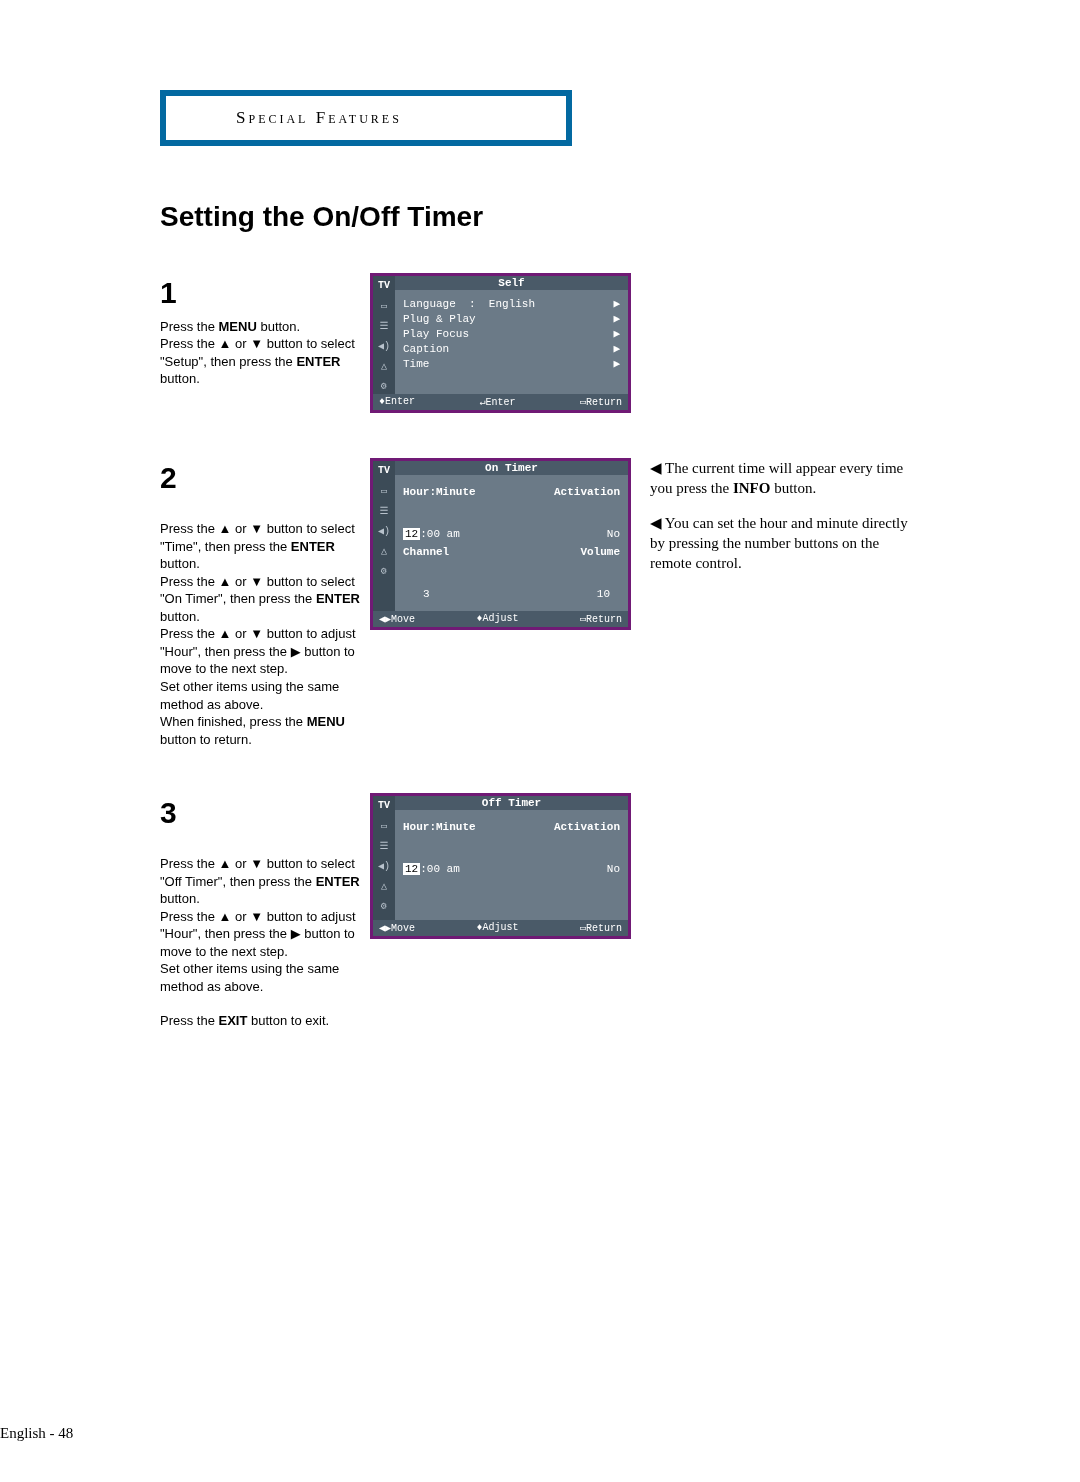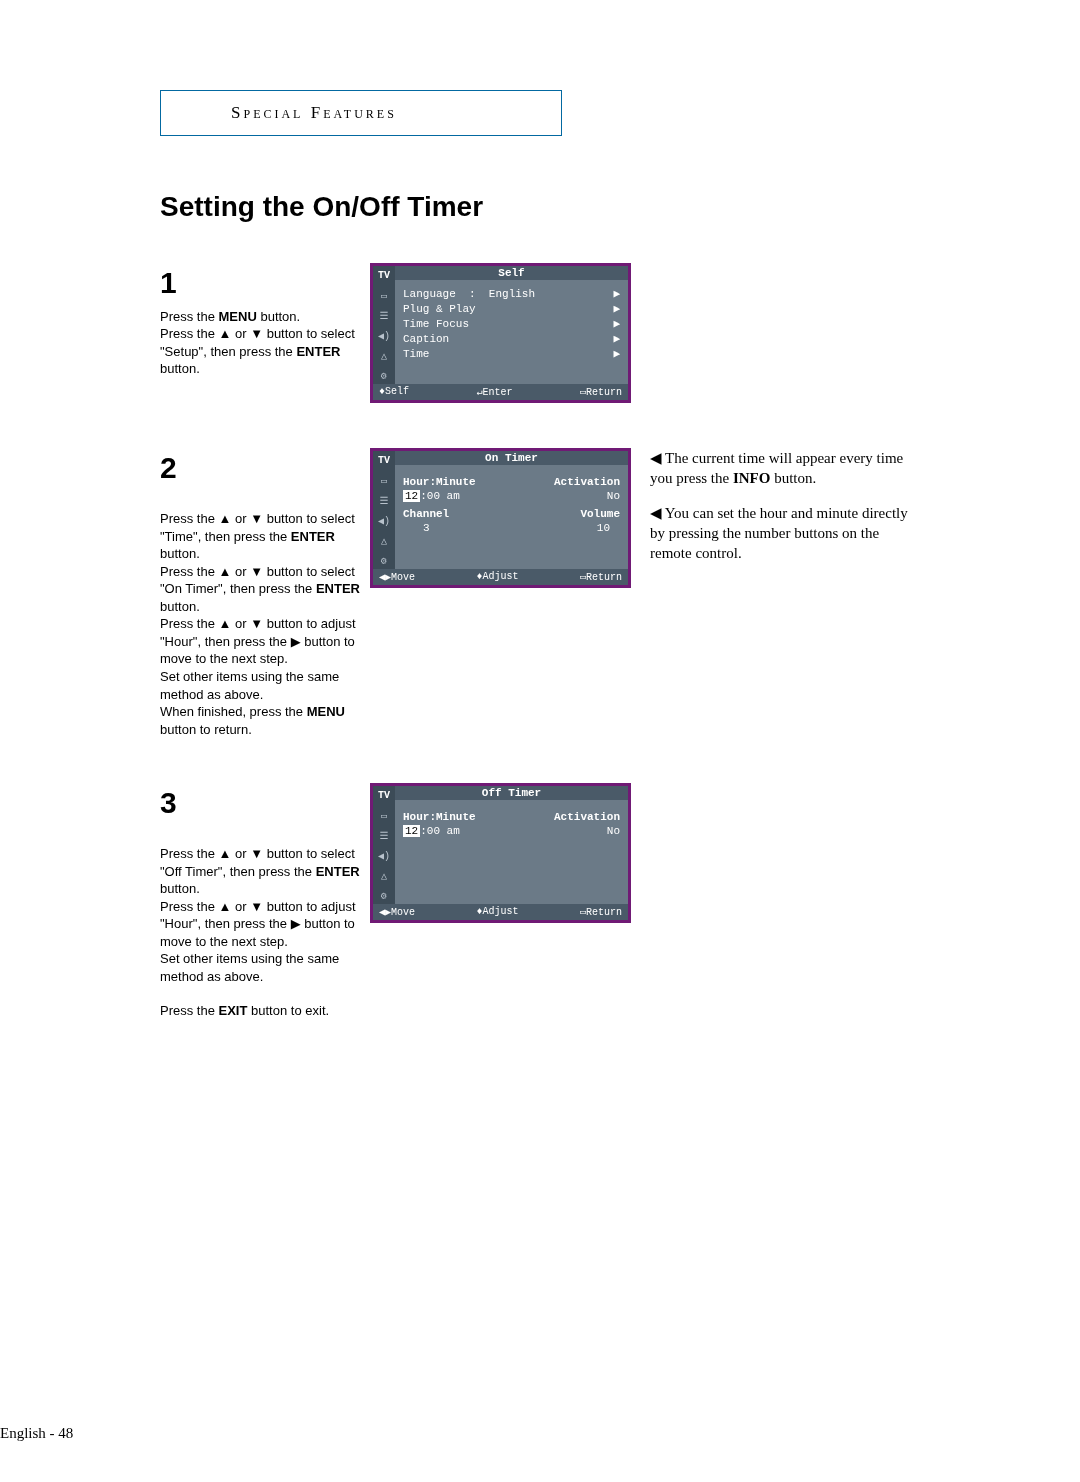--- a/index.html
+++ b/index.html
@@ -11,21 +11,21 @@
     width: 1080px;
   }
   .page {
     position: relative;
     width: 1080px;
     height: 1482px;
     box-sizing: border-box;
     padding: 90px 100px 40px 160px;
   }
   .section-box {
-    border: 1px solid #0369a1;
+    border: 6px solid #0369a1;
     padding: 12px 30px 12px 70px;
     width: 300px;
     margin-bottom: 55px;
     margin-top: 0;
   }
   .section-box span {
     font-family: "Times New Roman", serif;
     font-size: 17px;
     letter-spacing: 3px;
     font-variant: small-caps;
@@ -98,20 +98,21 @@
     justify-content: space-between;
     padding: 1px 0;
     font-size: 11px;
   }
   .tv-label-row {
     font-weight: bold;
     margin-top: 4px;
   }
   .tv-val-row {
     margin-bottom: 4px;
+    margin-top: 28px;
   }
   .tv-highlight {
     background: #fff;
     color: #000;
     padding: 0px 2px;
     display: inline-block;
   }
   .tv-footer {
     background: #4a5a68;
     display: flex;
@@ -185,36 +186,36 @@
           <div class="tv-content">
             <div class="setup-line">
               <span><span>Language</span>&nbsp;&nbsp;<span>:</span>&nbsp;&nbsp;<span>English</span></span>
               <span>▶</span>
             </div>
             <div class="setup-line">
               <span>Plug &amp; Play</span>
               <span>▶</span>
             </div>
             <div class="setup-line">
-              <span>Time Focus</span>
+              <span>Play Focus</span>
               <span>▶</span>
             </div>
             <div class="setup-line">
               <span>Caption</span>
               <span>▶</span>
             </div>
             <div class="setup-line">
               <span>Time</span>
               <span>▶</span>
             </div>
           </div>
         </div>
       </div>
       <div class="tv-footer">
-        <span>♦Self</span>
+        <span>♦Enter</span>
         <span>↵Enter</span>
         <span>▭Return</span>
       </div>
     </div>
   </div>
 
   <div class="step-row">
     <div class="step-col">
       <p class="step-num">2</p>
       <div style="white-space:pre-line;">

